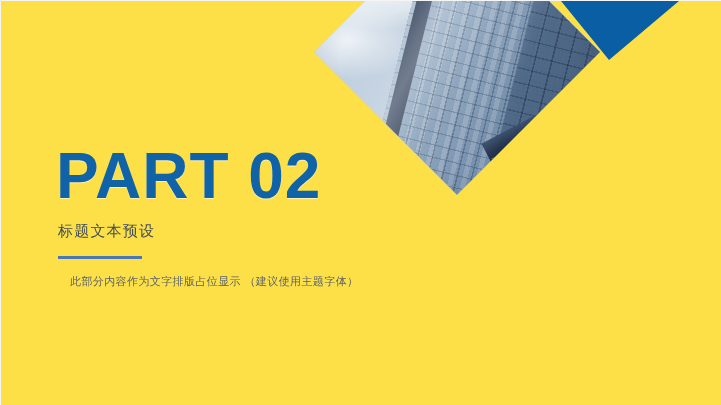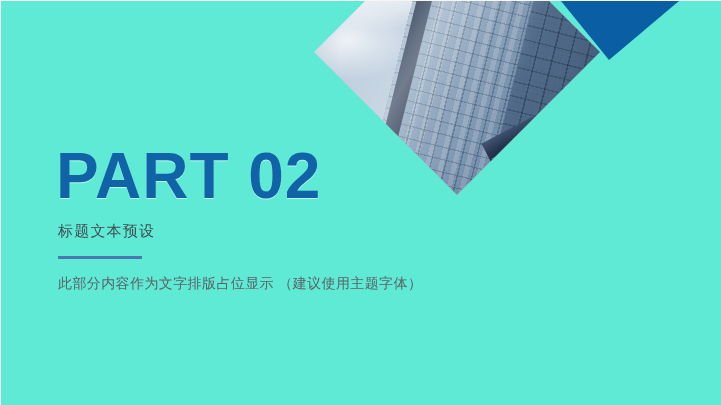--- a/index.html
+++ b/index.html
@@ -9,21 +9,21 @@
     background: #ffffff;
   }
   body {
     font-family: "Liberation Sans", "DejaVu Sans", sans-serif;
   }
 
   .slide {
     position: relative;
     width: 721px;
     height: 405px;
-    background: #5eead4;
+    background: #fde047;
     overflow: hidden;
     box-sizing: border-box;
     border-top: 1px solid #f5f5f5;
     border-left: 1px solid #f3f3f3;
   }
 
   
   .photo-diamond {
     position: absolute;
     
@@ -191,22 +191,22 @@
     letter-spacing: 1.2px;
     line-height: 1.2;
   }
   .divider {
     margin: 10px 0 0 2px;
     width: 84px;
     height: 3px;
     background: #4c77b5;
   }
   .body-text {
-    margin: 15px 0 0 2px;
-    font-size: 14px;
+    margin: 15px 0 0 14px;
+    font-size: 11px;
     color: #5b6268;
     letter-spacing: 0.4px;
     line-height: 1.4;
     white-space: nowrap;
   }
 </style>
 </head>
 <body>
 
 <div class="slide">

